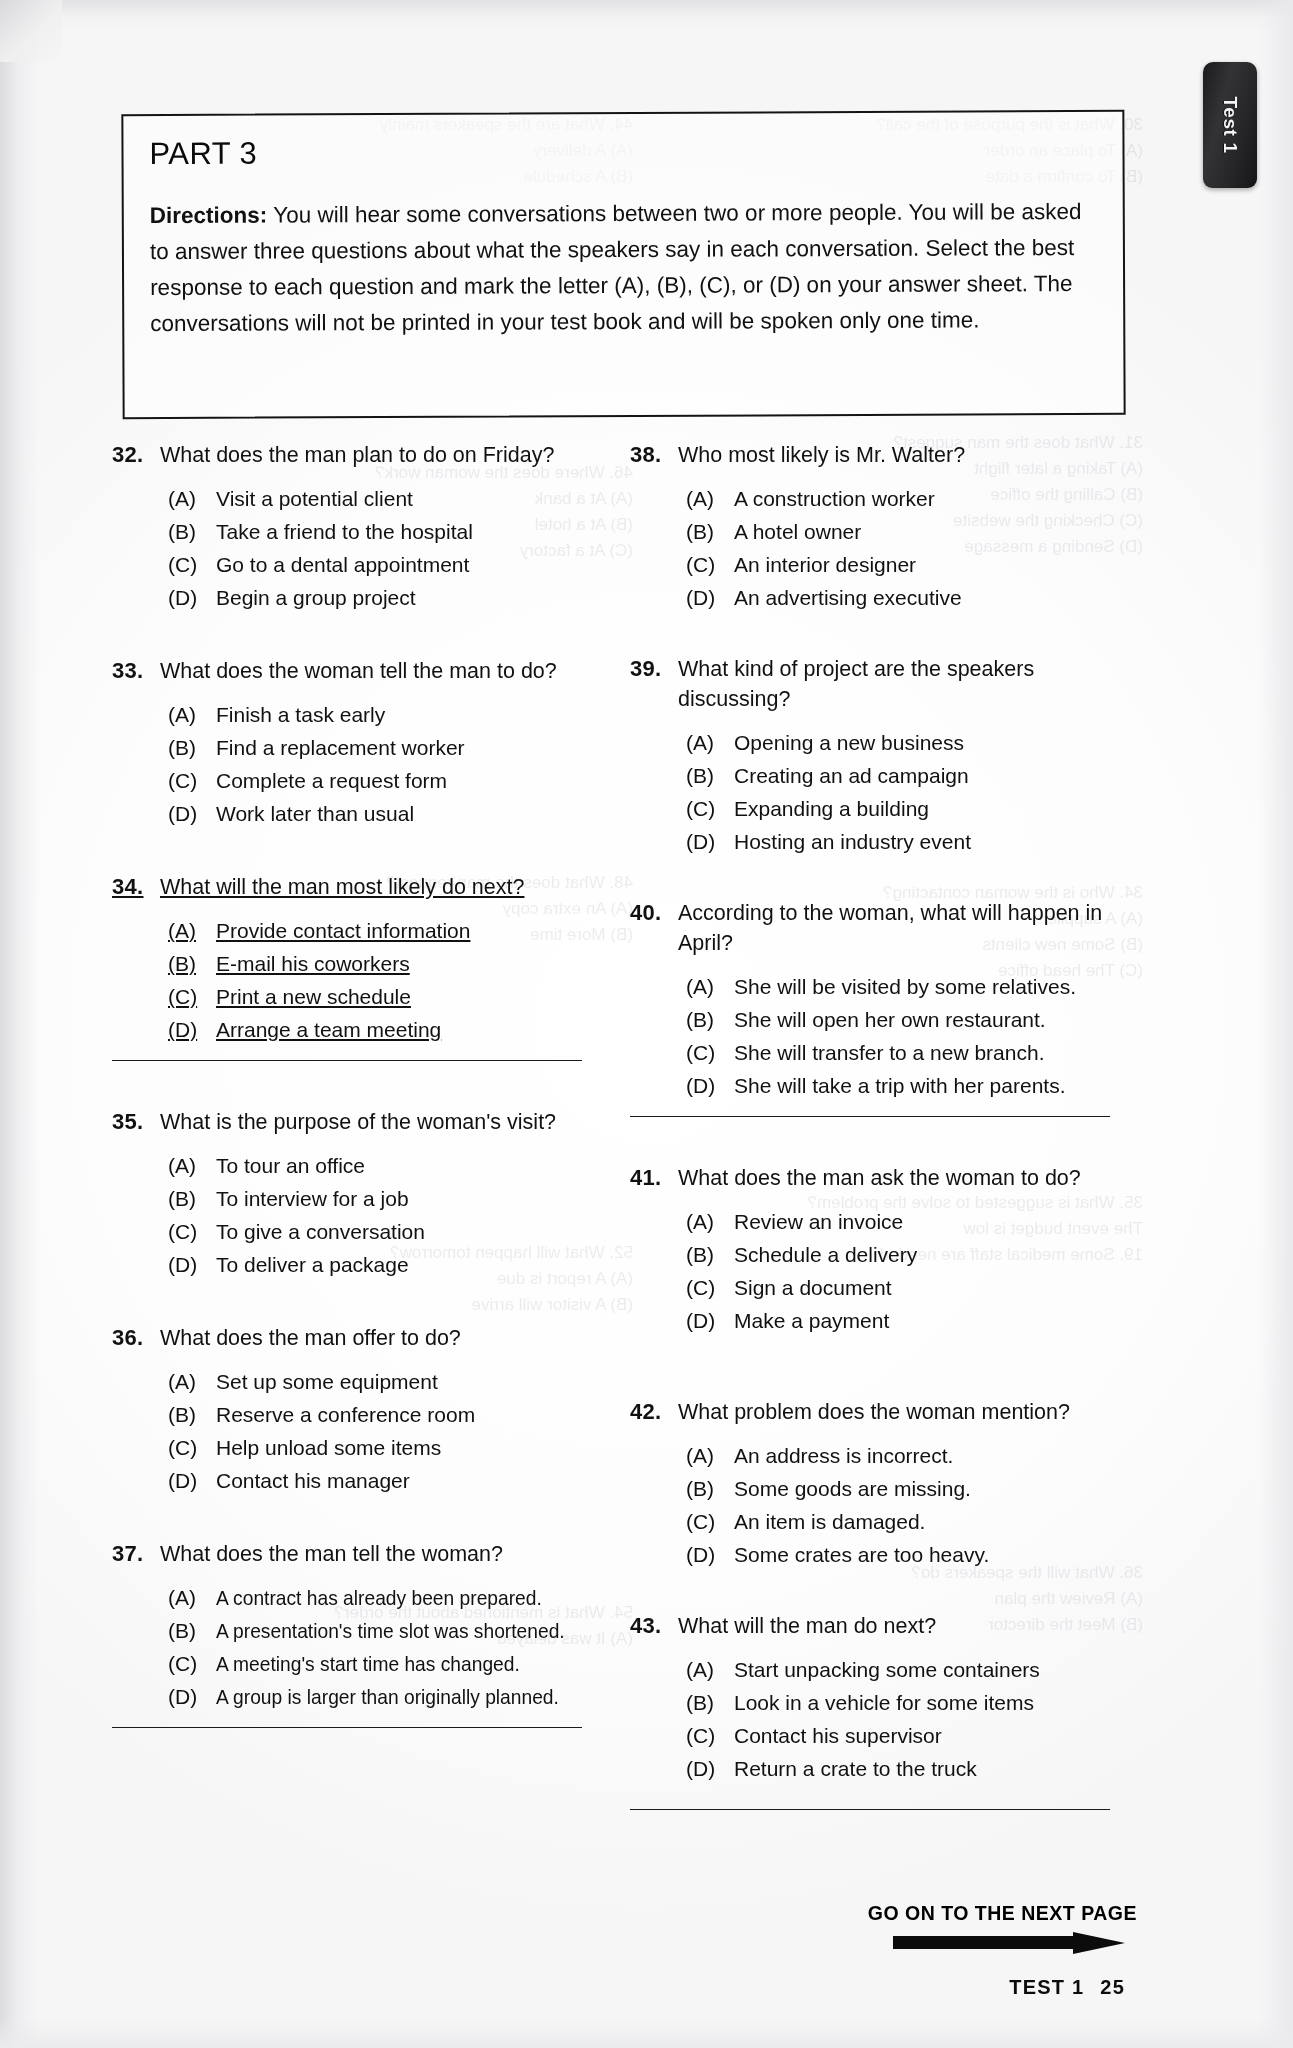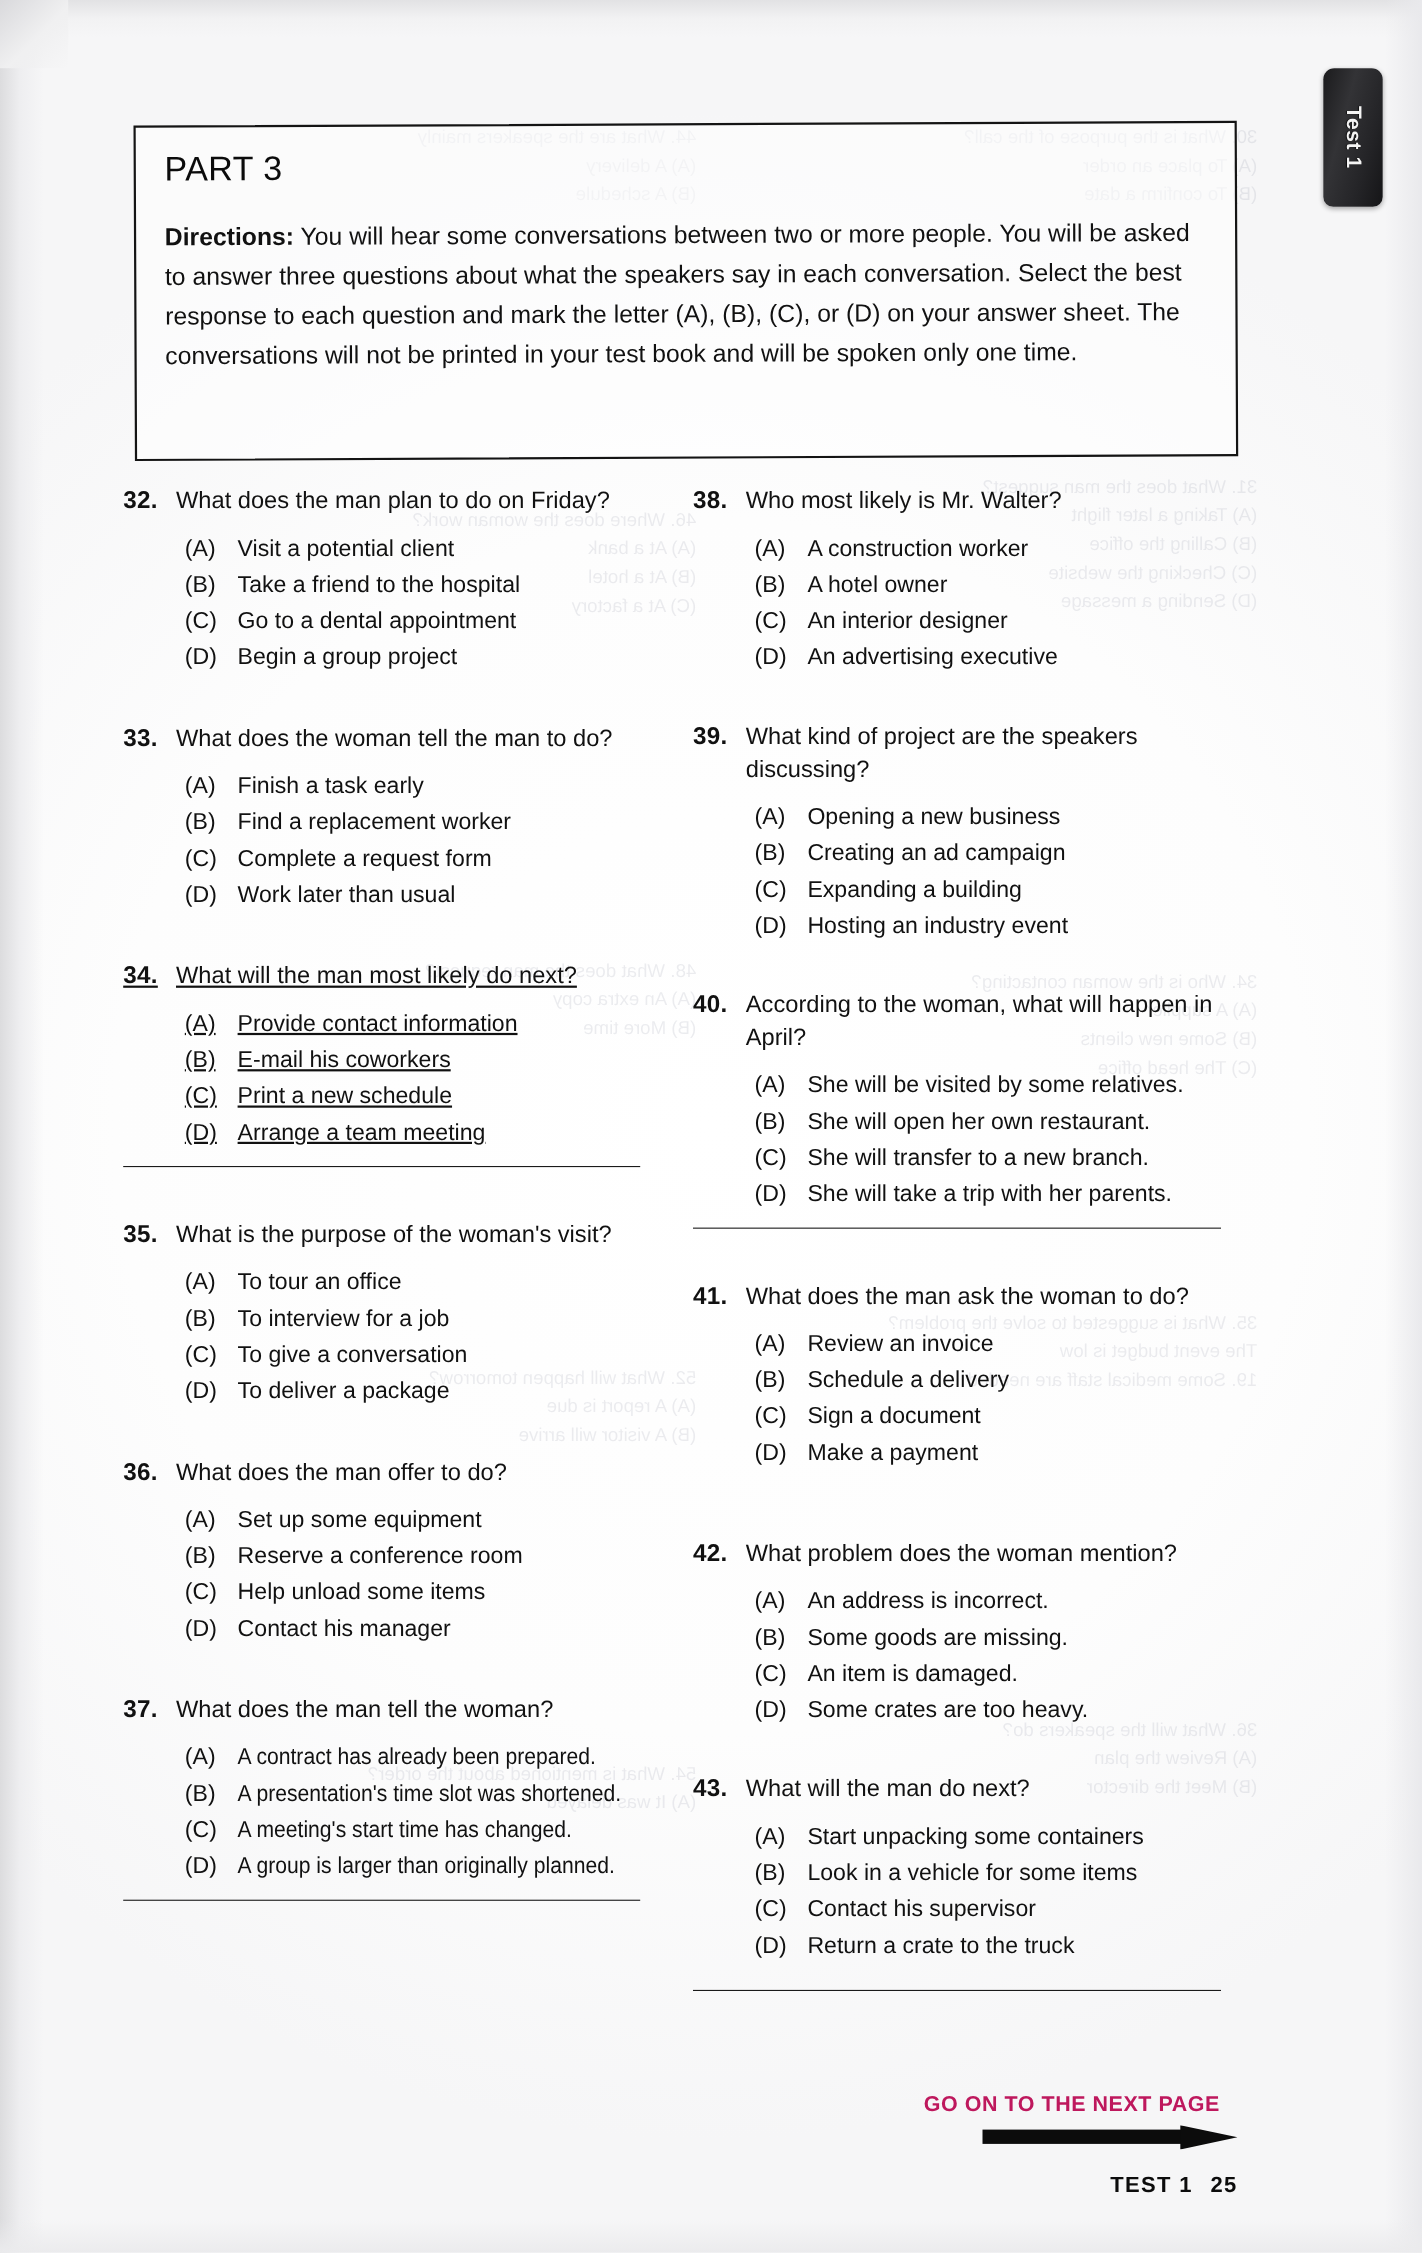--- a/index.html
+++ b/index.html
@@ -161,26 +161,26 @@
 
   .rule {
     border: none;
     border-top: 1.8px solid #1a1a1a;
     margin: 0;
   }
 
   
   #footer-next {
     position: absolute;
-    right: 184px;
+    right: 156px;
     top: 1902px;
     font-size: 19.5px;
     font-weight: bold;
     letter-spacing: 0.5px;
-    color: #be185d;
+    color: #000000;
     white-space: nowrap;
   }
   #next-arrow {
     position: absolute;
     right: 168px;
     top: 1932px;
     width: 232px;
     height: 22px;
   }
   #footer-page {

